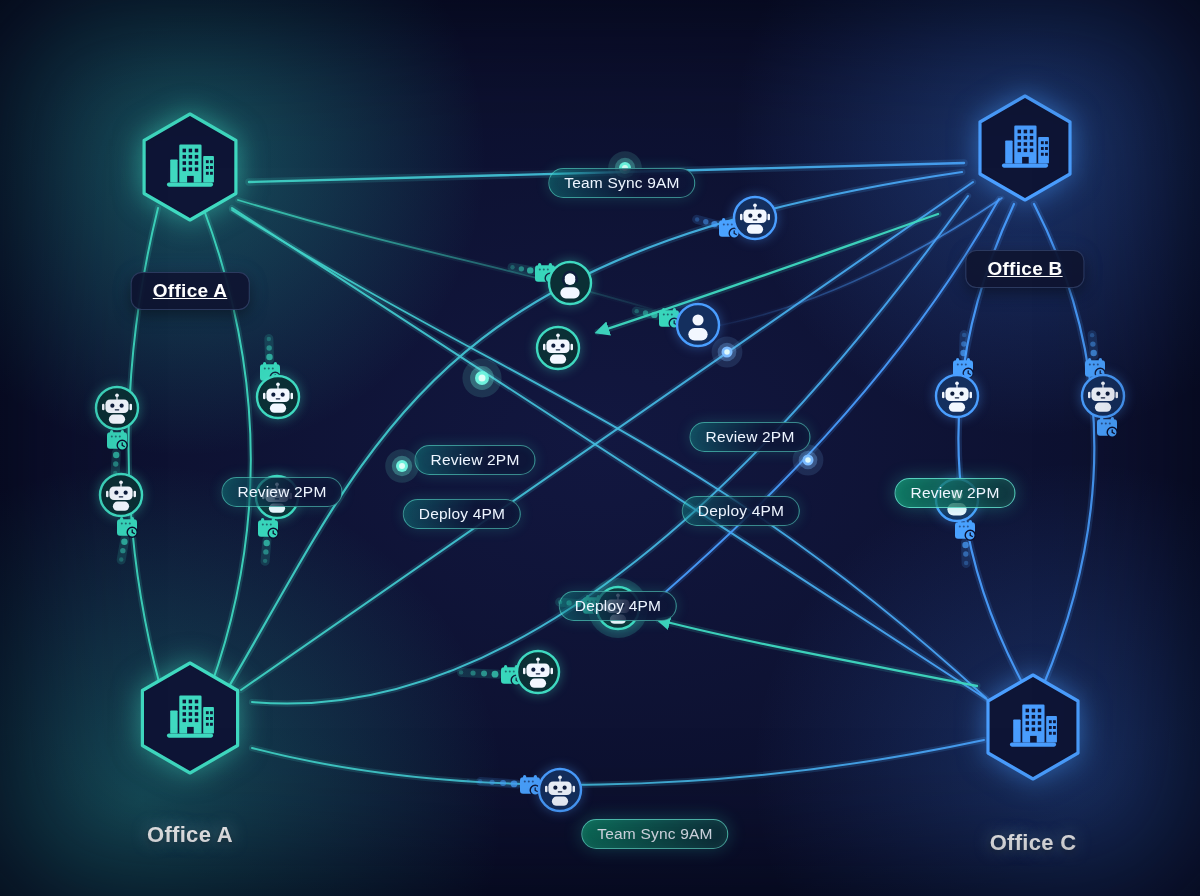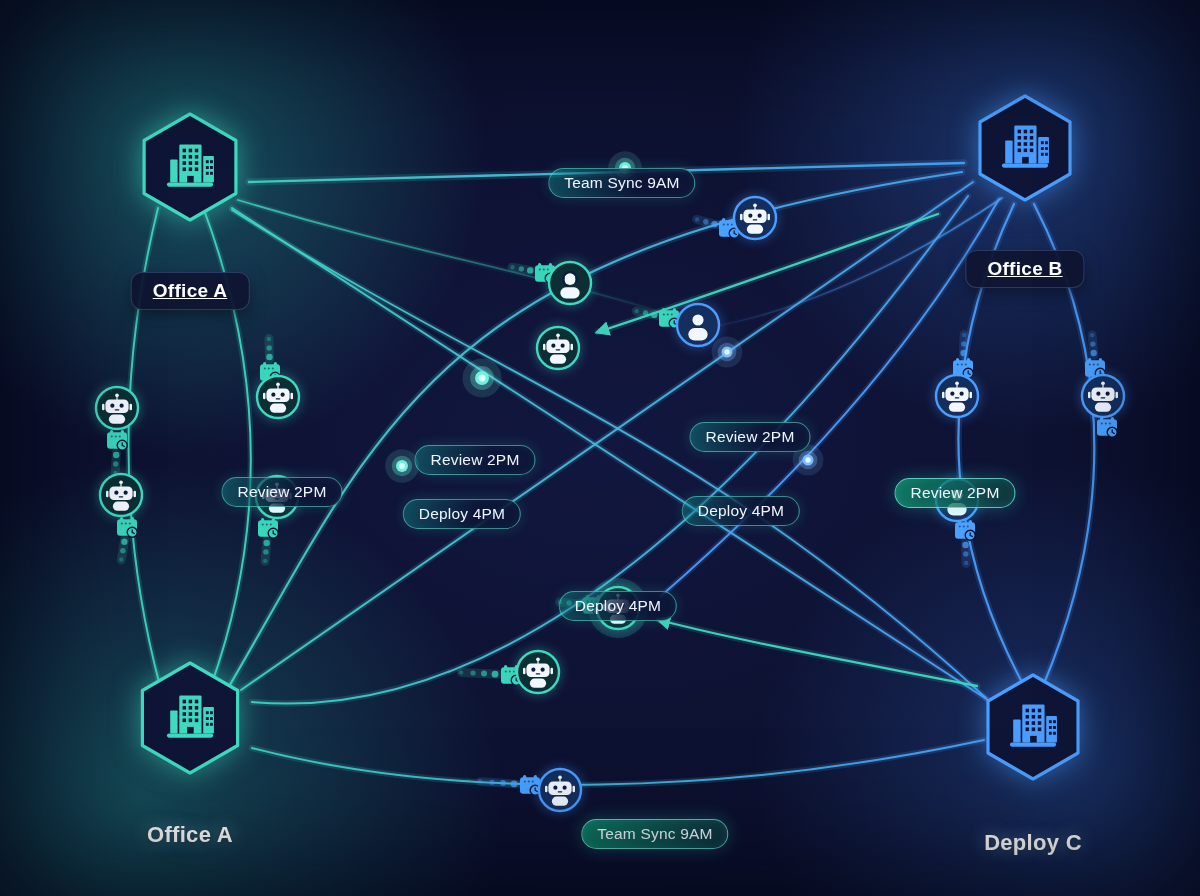--- a/index.html
+++ b/index.html
@@ -340,21 +340,21 @@
           <polygon points="1033.0,675.0 1078.0,701.0 1078.0,753.0 1033.0,779.0 988.0,753.0 988.0,701.0" fill="#0e1536" stroke="#4a9eff" stroke-width="3.2" stroke-linejoin="round" style="filter: drop-shadow(rgba(74, 158, 255, 0.533) 0px 0px 14px);"></polygon>
           <use href="#sym-building" x="1000" y="693" width="66" height="66" style="color: rgb(74, 158, 255);"></use>
         </g>
       </g>
   </svg>
 
   <div id="labels-layer">
       <div class="node-pill" style="left: 190px; top: 246px;">Office A</div>
       <div class="node-pill" style="left: 1025px; top: 224px;">Office B</div>
       <div class="node-plain" style="left: 190px; top: 790px;">Office A</div>
-      <div class="node-plain" style="left: 1033px; top: 798px;">Deploy C</div>
+      <div class="node-plain" style="left: 1033px; top: 798px;">Office C</div>
       <div class="event-pill" style="left: 622px; top: 138px;">Team Sync 9AM</div>
       <div class="event-pill" style="left: 282px; top: 447px;">Review 2PM</div>
       <div class="event-pill" style="left: 475px; top: 415px;">Review 2PM</div>
       <div class="event-pill" style="left: 462px; top: 469px;">Deploy 4PM</div>
       <div class="event-pill" style="left: 750px; top: 392px;">Review 2PM</div>
       <div class="event-pill" style="left: 741px; top: 466px;">Deploy 4PM</div>
       <div class="event-pill green" style="left: 955px; top: 448px;">Review 2PM</div>
       <div class="event-pill" style="left: 618px; top: 561px;">Deploy 4PM</div>
       <div class="event-pill green" style="left: 655px; top: 789px;">Team Sync 9AM</div>
     </div>

